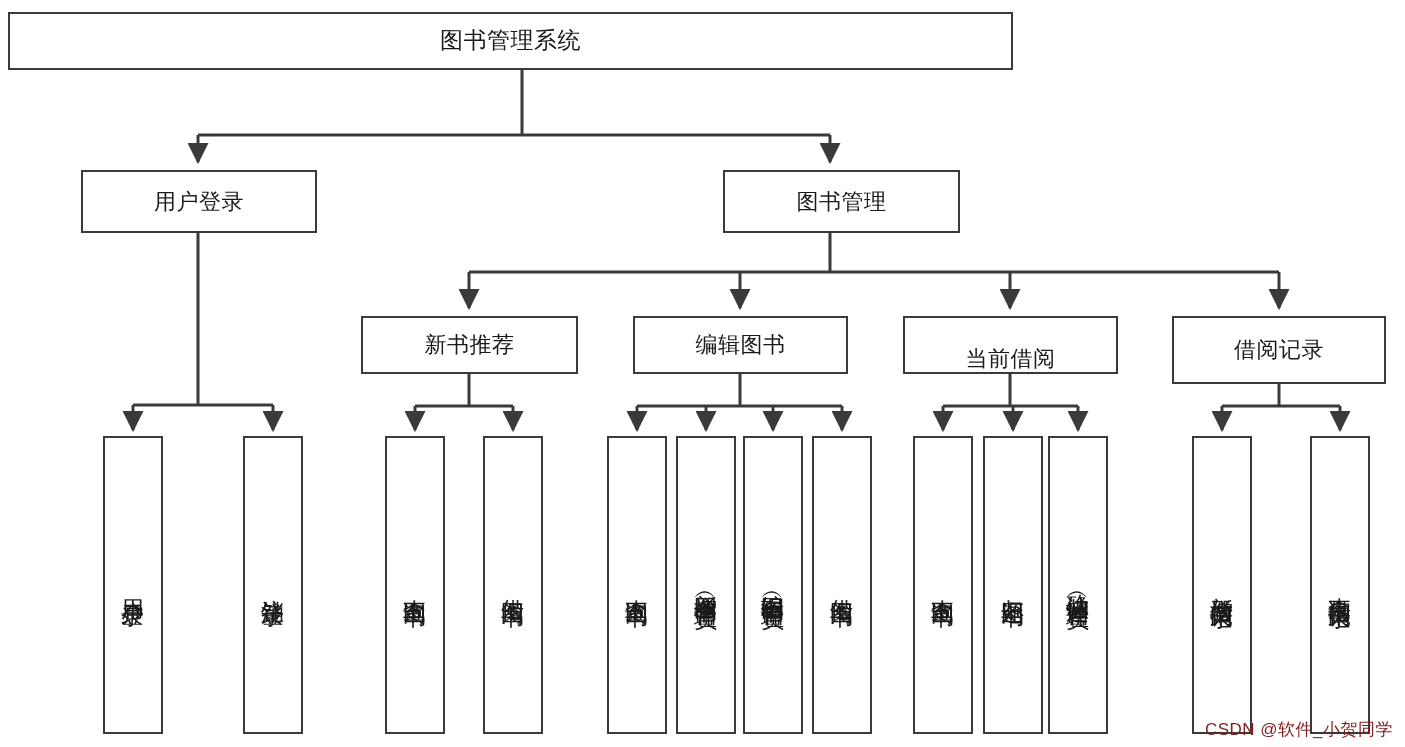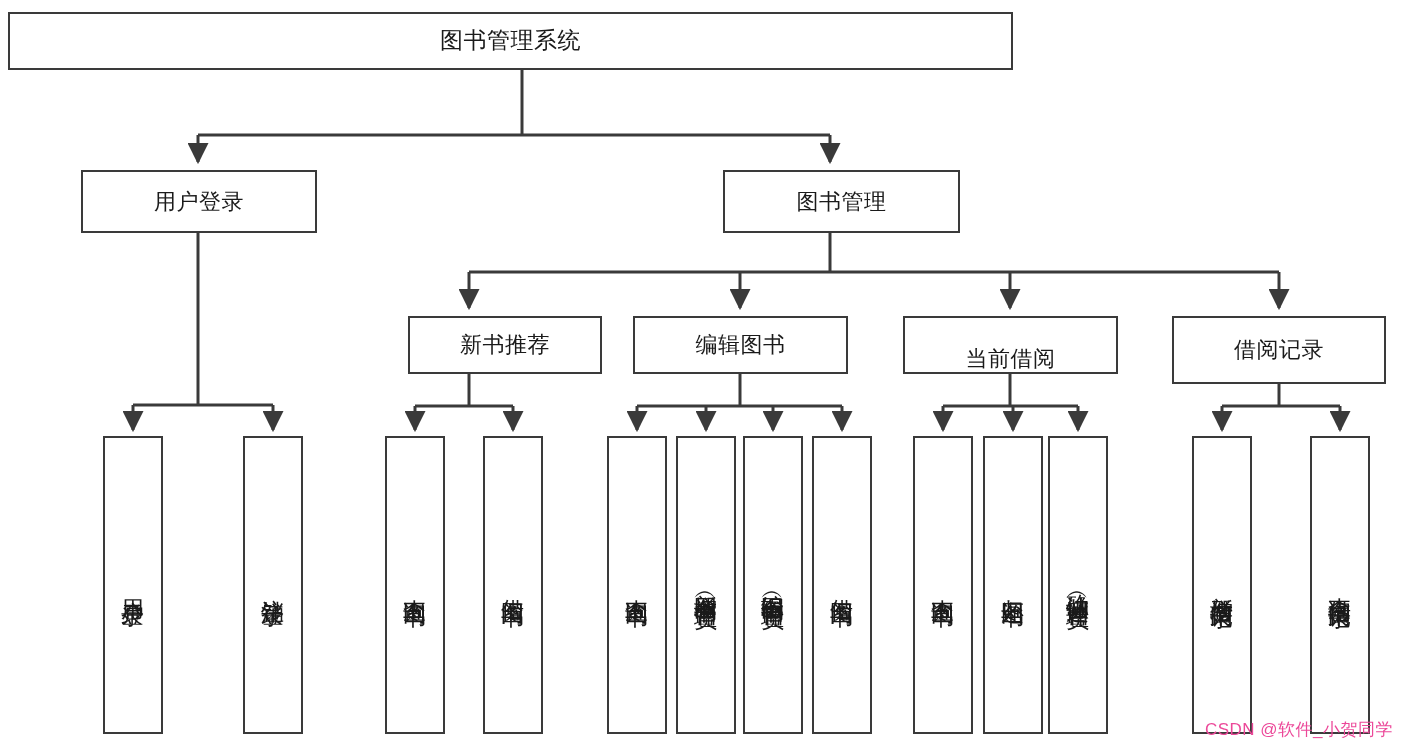--- a/index.html
+++ b/index.html
@@ -60,21 +60,21 @@
     font-size: 23px;
     line-height: 1.05;
     letter-spacing: 2px;
     white-space: nowrap;
   }
   .watermark {
     position: absolute;
     right: 12px;
     bottom: 6px;
     font-size: 17px;
-    color: #ec4899;
+    color: #7f1d1d;
     white-space: nowrap;
     letter-spacing: 0.5px;
   }
 </style>
 </head>
 <body>
 
 <div id="diagram-root">
 
   <svg id="edges-layer" viewBox="0 0 1405 747" width="1405" height="747" xmlns="http://www.w3.org/2000/svg">
@@ -131,21 +131,21 @@
     <span class="node-label">图书管理系统</span>
   </div>
 
   <div class="node horiz" style="left:81px; top:170px; width:236px; height:63px;">
     <span class="node-label">用户登录</span>
   </div>
   <div class="node horiz" style="left:711px; top:170px; width:237px; height:63px;margin-left:12px;">
     <span class="node-label">图书管理</span>
   </div>
 
-  <div class="node horiz" style="left:361px; top:316px; width:194px; height:58px;margin-left:47px;">
+  <div class="node horiz" style="left:361px; top:316px; width:217px; height:58px;">
     <span class="node-label">新书推荐</span>
   </div>
   <div class="node horiz" style="left:633px; top:316px; width:215px; height:58px;">
     <span class="node-label">编辑图书</span>
   </div>
   <div class="node horiz" style="left:903px; top:316px; width:215px; height:58px;align-items:flex-end;">
     <span class="node-label">当前借阅</span>
   </div>
   <div class="node horiz" style="left:1172px; top:316px; width:214px; height:68px;">
     <span class="node-label">借阅记录</span>

